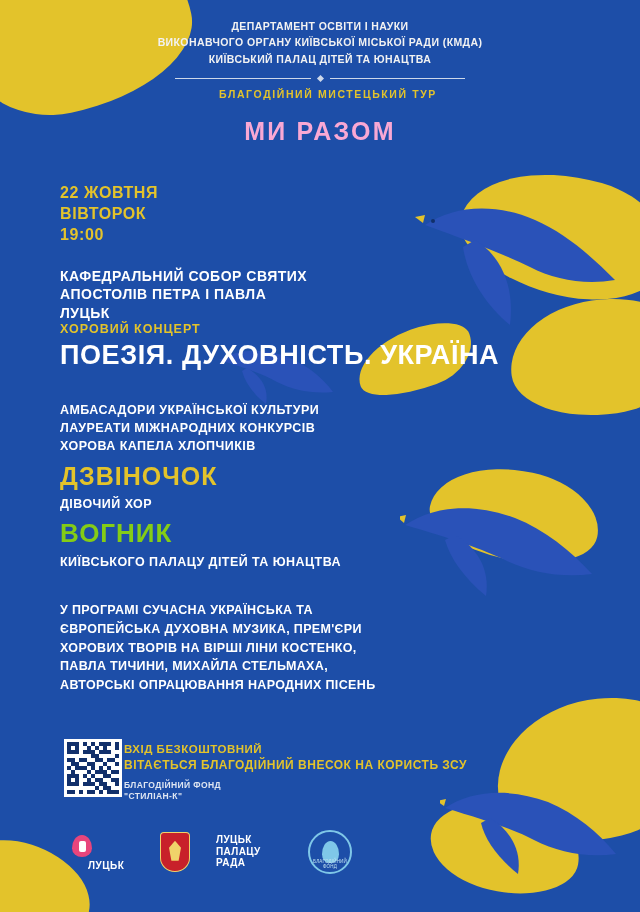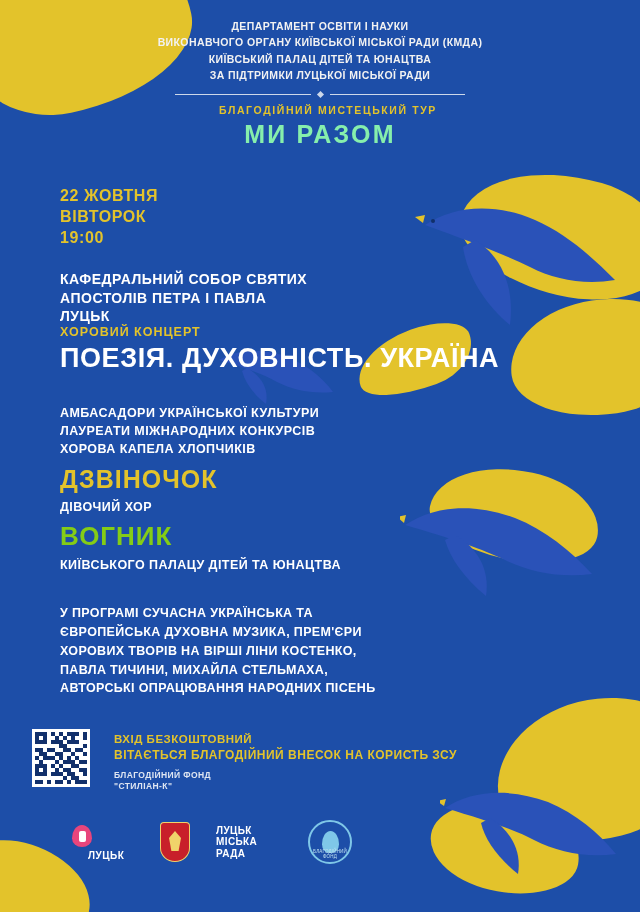--- a/index.html
+++ b/index.html
@@ -117,25 +117,25 @@
     text-align: center;
     color: #e3c32b;
     font-size: 10.5px;
     font-weight: bold;
     letter-spacing: 1.6px;
     text-transform: uppercase;
     padding-left: 16px;
   }
   .tour-title {
     text-align: center;
-    color: #86efac;
+    color: #f9a8d4;
     font-size: 25px;
     font-weight: bold;
     letter-spacing: 2.2px;
-    margin-top: 4px;
+    margin-top: 17px;
     text-transform: uppercase;
   }
 
   .left-block { padding-left: 60px; }
 
   .date {
     color: #e3c32b;
     font-weight: bold;
     font-size: 16px;
     letter-spacing: 0.6px;
@@ -230,23 +230,23 @@
     line-height: 1.5;
     text-transform: uppercase;
     margin-top: 32px;
     max-width: 420px;
   }
 
   
   .entry-row {
     display: flex;
     align-items: flex-start;
-    gap: 24px;
-    margin-top: 31px;
-    padding-left: 32px;
+    gap: 2px;
+    margin-top: 44px;
+    padding-left: 64px;
   }
   .qr {
     width: 58px; height: 58px;
     background: #ffffff;
     padding: 3px;
     flex: 0 0 auto;
   }
   .qr-grid {
     width: 100%; height: 100%;
     display: grid;
@@ -403,21 +403,20 @@
       <path d="M32 38 C46 46 54 58 51 74 C38 64 30 52 27 41 Z" fill="#2a52b8"></path>
     </svg>
   </div>
 
   <div class="content">
 
     <div class="org">
       <div>ДЕПАРТАМЕНТ ОСВІТИ І НАУКИ</div>
       <div>ВИКОНАВЧОГО ОРГАНУ КИЇВСЬКОЇ МІСЬКОЇ РАДИ (КМДА)</div>
       <div>КИЇВСЬКИЙ ПАЛАЦ ДІТЕЙ ТА ЮНАЦТВА</div>
-      <div>ЗА ПІДТРИМКИ ЛУЦЬКОЇ МІСЬКОЇ РАДИ</div>
     </div>
 
     <div class="divider">
       <span class="ln"></span>
       <span class="dia"></span>
       <span class="ln"></span>
     </div>
 
     <div class="tour-label">БЛАГОДІЙНИЙ МИСТЕЦЬКИЙ ТУР</div>
     <div class="tour-title">МИ РАЗОМ</div>
@@ -652,21 +651,21 @@
 
       </div>
 
       <div class="logo logo-shield">
         <span class="sh"></span>
       </div>
 
       <div class="logo logo-rada">
         <div class="txt">
           <div>ЛУЦЬК</div>
-          <div>МІСЬКА</div>
+          <div>ПАЛАЦУ</div>
           <div>РАДА</div>
         </div>
       </div>
 
       <div class="logo logo-circle">
         <span class="circ">
           <span class="inner"></span>
           <span class="ctext">БЛАГОДІЙНИЙ ФОНД</span>
         </span>
       </div>

